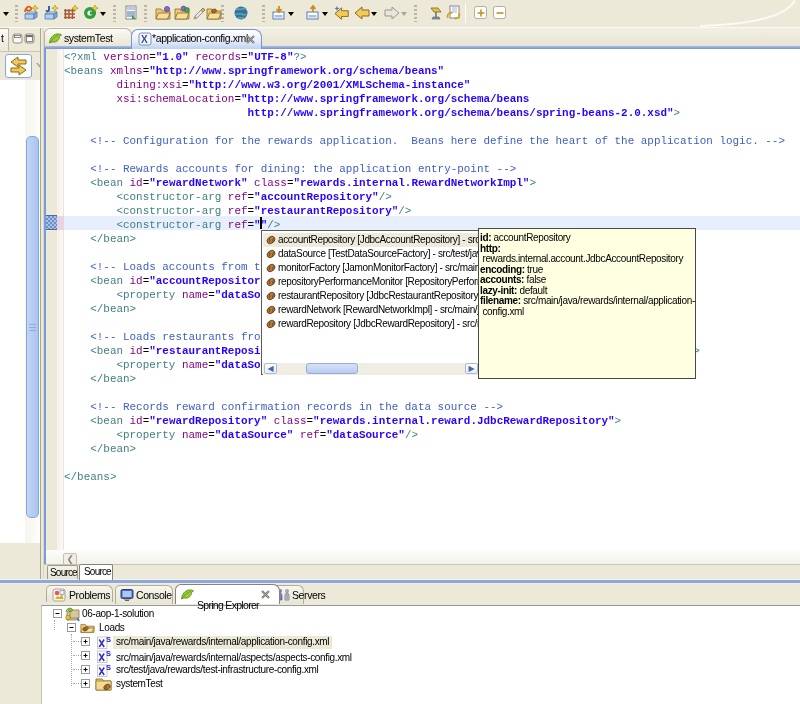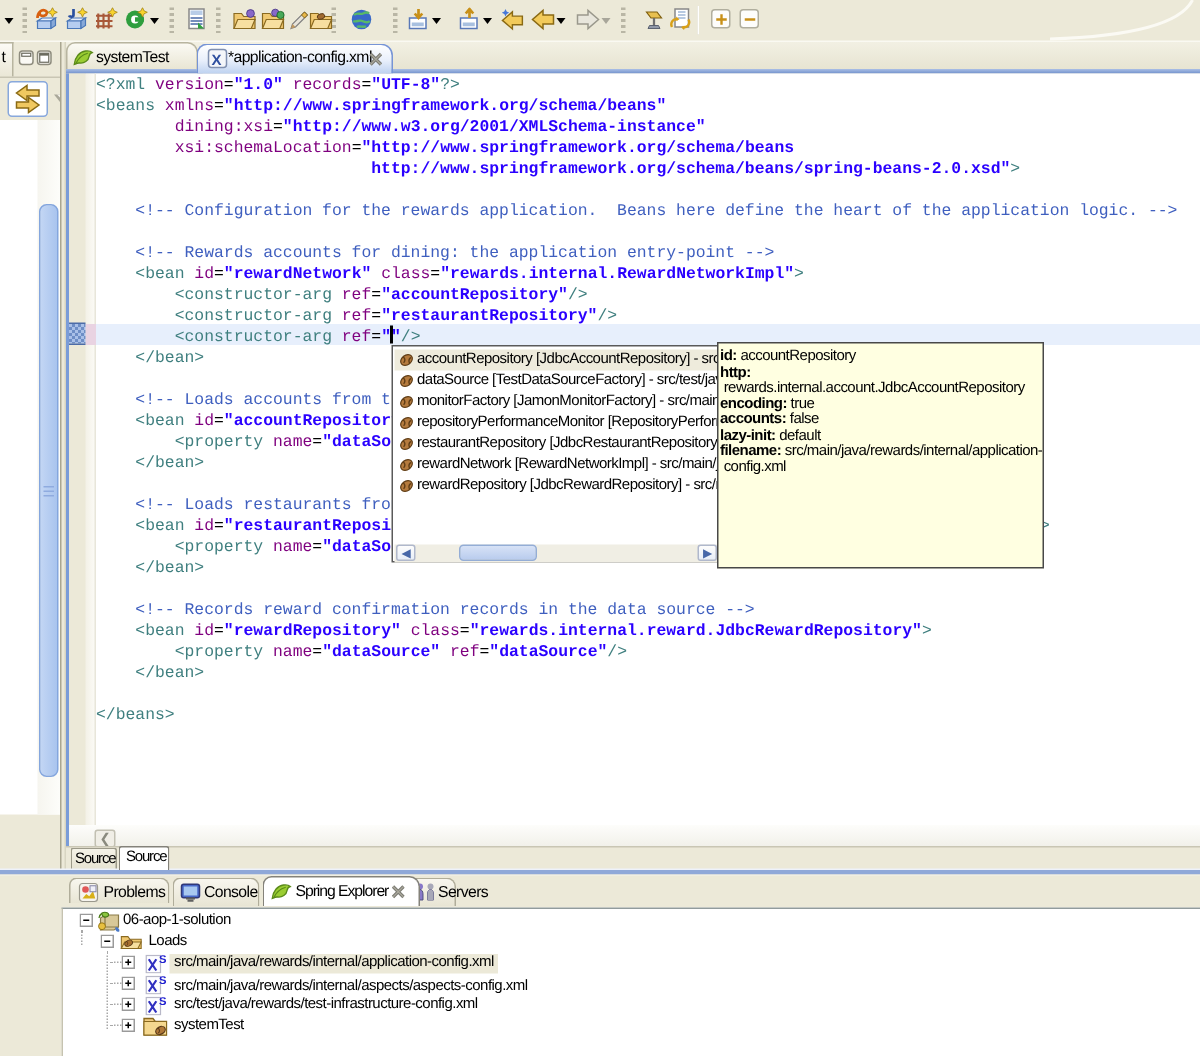--- a/index.html
+++ b/index.html
@@ -323,21 +323,21 @@
         <rect x="2.5" y="3" width="9" height="6" fill="#a8c8f0"></rect>
         <path d="M4 11h6M5 12.5h4" stroke="#606060" stroke-width="1.2"></path>
       </svg></span>
     <span class="abs tab-label" style="left:20px;top:3px">Console</span>
   </div>
 <div class="abs" style="left:175px;top:584px;width:105px;height:20px;background:#fff;border:1px solid #84827a;border-bottom:none;border-radius:6px 7px 0 0;z-index:2">
   <span class="abs" style="left:4px;top:3px"><svg width="15" height="13" viewBox="0 0 15 13">
         <path d="M1.5 11C2 6 5 2.5 9 2c2.5-.3 4 .5 4.5 1-1 .2-1.8 1-2 2.2C11 8.5 8 10.5 5 10c-1.2-.2-2 .3-3.5 1z" fill="#9ACD32" stroke="#5a8a1a" stroke-width=".9"></path>
         <path d="M2.5 10.5C4 7 7 4.5 10.5 3.5" stroke="#5a8a1a" stroke-width=".7" fill="none"></path>
       </svg></span>
-    <span class="abs tab-label" style="left:21px;top:3px;letter-spacing:-0.7px">Spring Explorer</span>
+    <span class="abs tab-label" style="left:21px;top:14px;letter-spacing:-0.7px">Spring Explorer</span>
   <span class="abs" style="left:84px;top:4px"><svg width="11" height="11" viewBox="0 0 11 11">
         <path d="M2 2l7 7M9 2l-7 7" stroke="#7a7a72" stroke-width="2.2"></path>
         <path d="M2 2l7 7M9 2l-7 7" stroke="#aaa89c" stroke-width=".8"></path>
       </svg></span>
   </div>
 <div class="abs" style="left:272px;top:585px;width:32px;height:19px;background:linear-gradient(180deg,#f8f6ee,#e8e5d4);border:1px solid #b0ad9a;border-bottom:none;border-radius:5px 6px 0 0">
   <span class="abs" style="left:3px;top:2px"><svg width="15" height="13" viewBox="0 0 15 13">
         <circle cx="4" cy="3" r="2" fill="#8878c8"></circle>
         <circle cx="11" cy="3" r="2" fill="#a8a8b8"></circle>
         <path d="M2 12V8c0-4 4-4 4 0v4zM9 12V8c0-4 4-4 4 0v4z" fill="#8878c8" stroke="#484878" stroke-width=".6"></path>

